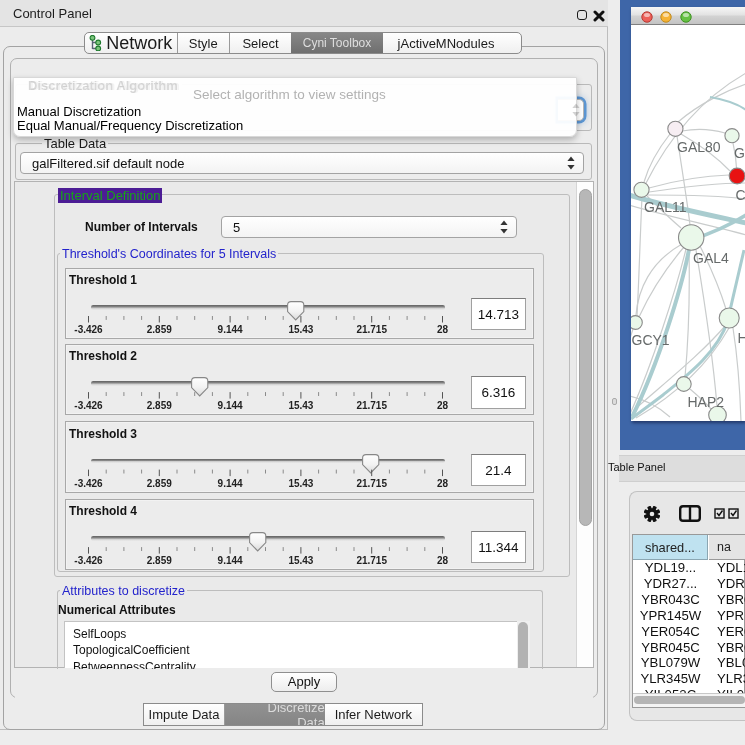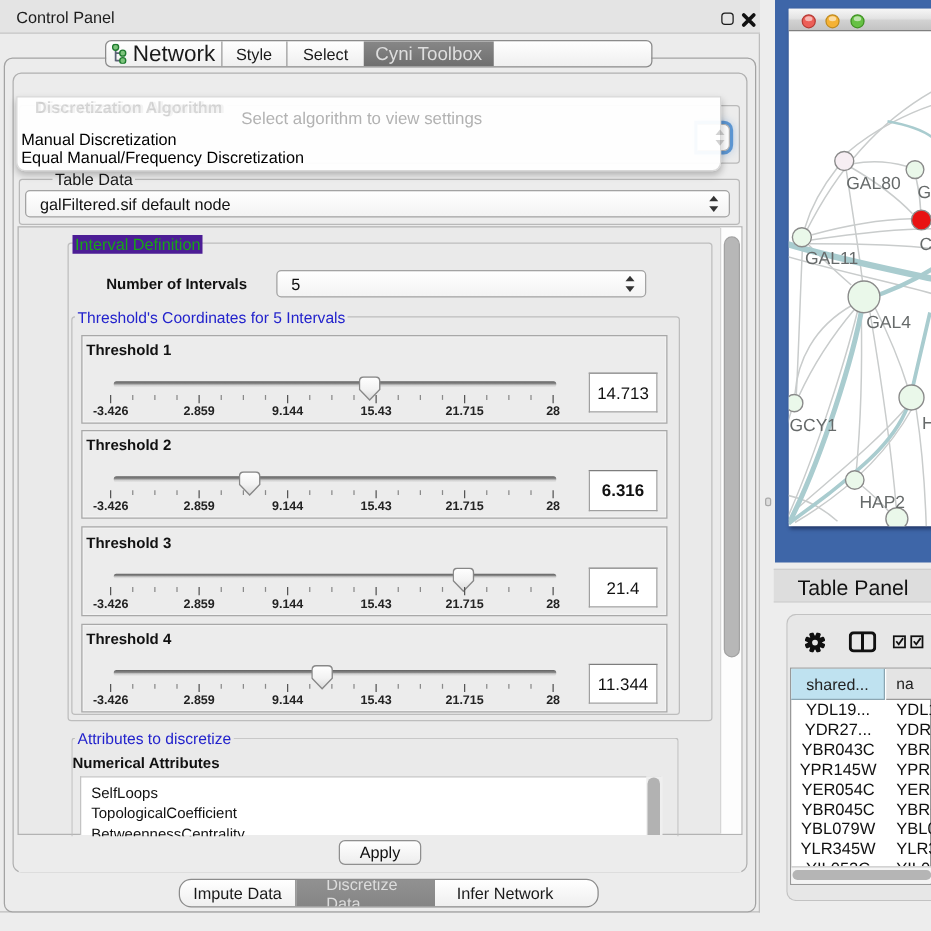--- a/index.html
+++ b/index.html
@@ -31,21 +31,22 @@
     <svg width="14" height="16" viewBox="0 0 14 16" style="margin-right:3px;">
         <path d="M3.5 3.5 L3.5 14 M3.5 7.5 L8.8 7.5 M3.5 13.5 L8.8 13.5" stroke="#5a6275" stroke-width="1.4" fill="none"></path>
         <circle cx="3.5" cy="2.8" r="2.4" fill="#7cc47c" stroke="#1e7a2e" stroke-width="1.1"></circle>
         <circle cx="9.2" cy="7.5" r="2.4" fill="#7cc47c" stroke="#1e7a2e" stroke-width="1.1"></circle>
         <circle cx="9.2" cy="13.5" r="2.4" fill="#7cc47c" stroke="#1e7a2e" stroke-width="1.1"></circle>
       </svg>
     Network
   </div>
   <div style="width:52.5px; height:100%; border-right:1px solid #9a9a9a; display:flex; align-items:center; justify-content:center; font-size:13px; color:#1a1a1a;">Style</div>
   <div style="width:61px; height:100%; display:flex; align-items:center; justify-content:center; font-size:13px; color:#1a1a1a;">Select</div>
-  <div style="width:104px; height:100%; background:linear-gradient(#878787,#6f6f6f); display:flex; align-items:center; justify-content:center; font-size:15px; color:#dedede;">Cyni Toolbox</div>
+  <div style="width:92px; height:100%; background:linear-gradient(#878787,#6f6f6f); display:flex; align-items:center; justify-content:center; font-size:12px; color:#dedede;">Cyni Toolbox</div>
+  <div style="width:126px; height:100%; display:flex; align-items:center; justify-content:center; font-size:13px; color:#1a1a1a;">jActiveMNodules</div>
 </div>
 
 <div class="grp" style="left:15px; top:84px; width:577px; height:47px; border-color:#b9b9b9;"></div>
 <div class="grplbl" style="left:28px; top:78px; font-size:13px; font-weight:bold; color:#1a1a1a; background:#ececec;">Discretization Algorithm</div>
 
 <div class="abs" style="left:558px; top:99px; width:26px; height:22px; border-radius:0 5px 5px 0; background:#ffffff; border:1px solid #b5b5b5; border-left:none; box-shadow:0 0 0 2.5px rgba(85,145,208,0.95), 0 0 7px 2px rgba(85,145,208,0.45);"></div>
 
 <div class="grp" style="left:15px; top:143px; width:577px; height:37px; border-color:#b9b9b9;"></div>
 <div class="grplbl" style="left:42px; top:136px; font-size:13px; color:#1a1a1a; background:#ececec;">Table Data</div>
 
@@ -93,21 +94,21 @@
 <div class="abs" style="left:91px; top:381.40000000000003px; width:353.5px; height:4.4px; border-radius:2.2px; background:linear-gradient(#606060 0%,#8c8c8c 42%,#cdcdcd 60%,#ececec 100%);"></div>
 <div class="abs" style="left:58.5px; top:400.0px; width:60px; text-align:center; font-size:10px; font-weight:bold; color:#222;">-3.426</div>
 <div class="abs" style="left:129.3px; top:400.0px; width:60px; text-align:center; font-size:10px; font-weight:bold; color:#222;">2.859</div>
 <div class="abs" style="left:200.1px; top:400.0px; width:60px; text-align:center; font-size:10px; font-weight:bold; color:#222;">9.144</div>
 <div class="abs" style="left:270.9px; top:400.0px; width:60px; text-align:center; font-size:10px; font-weight:bold; color:#222;">15.43</div>
 <div class="abs" style="left:341.7px; top:400.0px; width:60px; text-align:center; font-size:10px; font-weight:bold; color:#222;">21.715</div>
 <div class="abs" style="left:412.5px; top:400.0px; width:60px; text-align:center; font-size:10px; font-weight:bold; color:#222;">28</div>
 <svg class="abs" style="left:191.4px; top:376.9px;" width="18" height="20" viewBox="0 0 18 20">
     <path d="M4 0.6 L13.4 0.6 Q16.8 0.6 16.8 4 L16.8 10.6 L8.7 19 L0.6 10.6 L0.6 4 Q0.6 0.6 4 0.6 Z" fill="url(#tg)" stroke="#878787" stroke-width="1.1"></path>
   </svg>
-<div class="abs" style="left:470.9px; top:376.4px; width:55px; height:33px; background:#fff; border:1px solid #a0a0a0; border-top-color:#7d7d7d; text-align:center; font-size:13.5px; color:#111; line-height:31px;font-weight:bold;">6.316</div>
+<div class="abs" style="left:470.9px; top:376.4px; width:55px; height:33px; background:#fff; border:1px solid #a0a0a0; border-top-color:#7d7d7d; text-align:center; font-size:13.5px; color:#111; line-height:31px;">6.316</div>
 <div class="abs" style="left:65px; top:421.3px; width:469px; height:71.5px; background:#ececec; border:1px solid #a8a8a8; box-shadow:inset 0 0 0 1px #f2f2f2;"></div>
 <div class="abs" style="left:69px; top:426.8px; font-size:12px; font-weight:bold; color:#111;">Threshold 3</div>
 <div class="abs" style="left:91px; top:458.90000000000003px; width:353.5px; height:4.4px; border-radius:2.2px; background:linear-gradient(#606060 0%,#8c8c8c 42%,#cdcdcd 60%,#ececec 100%);"></div>
 <div class="abs" style="left:58.5px; top:477.5px; width:60px; text-align:center; font-size:10px; font-weight:bold; color:#222;">-3.426</div>
 <div class="abs" style="left:129.3px; top:477.5px; width:60px; text-align:center; font-size:10px; font-weight:bold; color:#222;">2.859</div>
 <div class="abs" style="left:200.1px; top:477.5px; width:60px; text-align:center; font-size:10px; font-weight:bold; color:#222;">9.144</div>
 <div class="abs" style="left:270.9px; top:477.5px; width:60px; text-align:center; font-size:10px; font-weight:bold; color:#222;">15.43</div>
 <div class="abs" style="left:341.7px; top:477.5px; width:60px; text-align:center; font-size:10px; font-weight:bold; color:#222;">21.715</div>
 <div class="abs" style="left:412.5px; top:477.5px; width:60px; text-align:center; font-size:10px; font-weight:bold; color:#222;">28</div>
 <svg class="abs" style="left:362.2px; top:454.4px;" width="18" height="20" viewBox="0 0 18 20">
@@ -228,21 +229,21 @@
 
 <div class="abs" style="left:64px; top:621px; width:465px; height:47px; background:#ffffff; border:1px solid #c3c3c3; border-bottom:none;"></div>
 <div class="abs" style="left:73px; top:626px; font-size:12px; color:#111; line-height:16.3px;">SelfLoops<br>TopologicalCoefficient<br>BetweennessCentrality</div>
 <div class="abs" style="left:516.5px; top:621px; width:13px; height:47px; background:#efefef;"></div>
 <div class="abs" style="left:518px; top:622px; width:10px; height:46px; background:#b2b2b2; border-radius:5px 5px 0 0;"></div>
 
 <div class="abs" style="left:15px; top:669px; width:578px; height:29px; background:#ececec;"></div>
 
 <div class="abs" style="left:271px; top:672px; width:66px; height:20px; background:linear-gradient(#ffffff,#ededed); border:1px solid #8f8f8f; border-radius:5px; text-align:center; font-size:13px; color:#111; line-height:18px;">Apply</div>
 
-<div class="abs" style="left:143px; top:703px; width:336px; height:23px; border:1px solid #8b8b8b; border-radius:10px; background:linear-gradient(#ffffff,#efefef); overflow:hidden; display:flex;">
+<div class="abs" style="left:143px; top:703px; width:280px; height:23px; border:1px solid #8b8b8b; border-radius:0; background:linear-gradient(#ffffff,#efefef); overflow:hidden; display:flex;text-align:right;">
   <div style="width:93px; height:100%; border-right:1px solid #9a9a9a; display:flex; align-items:center; justify-content:center; font-size:13px; color:#1a1a1a;">Impute Data</div>
   <div style="width:111px; height:100%; background:linear-gradient(#919191,#858585); display:flex; align-items:center; justify-content:center; font-size:13px; color:#dcdcdc;padding-left:24px;">Discretize Data</div>
   <div style="width:112px; height:100%; display:flex; align-items:center; justify-content:center; font-size:13px; color:#1a1a1a;">Infer Network</div>
 </div>
 
 <div class="abs" style="left:13px; top:77px; width:564px; height:59.5px; background:rgba(255,255,255,0.95); border:1px solid #d8d8d8; border-radius:0 0 7px 7px; box-shadow:0 3px 6px rgba(0,0,0,0.25);"></div>
 <div class="abs" style="left:28px; top:78px; font-size:13px; font-weight:bold; color:rgba(30,30,30,0.17);">Discretization Algorithm</div>
 <svg class="abs" style="left:571px; top:103px;" width="10" height="14" viewBox="0 0 10 14">
     <path d="M5 0.5 L8.6 5 L1.4 5 Z" fill="rgba(50,50,50,0.22)"></path>
     <path d="M5 13.5 L8.6 9 L1.4 9 Z" fill="rgba(50,50,50,0.22)"></path>
@@ -318,21 +319,21 @@
     <text x="693" y="262.5">GAL4</text>
     <text x="631.5" y="345">GCY1</text>
     <text x="737.5" y="343">H</text>
     <text x="687.5" y="406.5">HAP2</text>
   </g>
 </svg>
 
 <div class="abs" style="left:612px; top:398px; width:5px; height:7px; border:1px solid #a9a9a9; border-radius:2px; background:#dcdcdc;"></div>
 
 <div class="abs" style="left:619px; top:455px; width:126px; height:27px; background:#dddddd; border-top:1px solid #cfcfcf; border-bottom:1px solid #cfcfcf;"></div>
-<div class="abs" style="left:638px; top:461px; font-size:17px; color:#111;">Table Panel</div>
+<div class="abs" style="left:608px; top:461px; font-size:11px; color:#111;">Table Panel</div>
 
 <div class="abs" style="left:629px; top:491px; width:116px; height:230px; background:#e7e7e7; border:1px solid #c2c2c2; border-radius:8px 0 0 8px; border-right:none;"></div>
 
 <svg class="abs" style="left:644px; top:506px;" width="16" height="16" viewBox="0 0 16 16">
   <rect x="6.1" y="-0.3" width="3.8" height="4" rx="1" transform="rotate(22.5 8 8)" fill="#111"></rect>
     <rect x="6.1" y="-0.3" width="3.8" height="4" rx="1" transform="rotate(67.5 8 8)" fill="#111"></rect>
     <rect x="6.1" y="-0.3" width="3.8" height="4" rx="1" transform="rotate(112.5 8 8)" fill="#111"></rect>
     <rect x="6.1" y="-0.3" width="3.8" height="4" rx="1" transform="rotate(157.5 8 8)" fill="#111"></rect>
     <rect x="6.1" y="-0.3" width="3.8" height="4" rx="1" transform="rotate(202.5 8 8)" fill="#111"></rect>
     <rect x="6.1" y="-0.3" width="3.8" height="4" rx="1" transform="rotate(247.5 8 8)" fill="#111"></rect>

